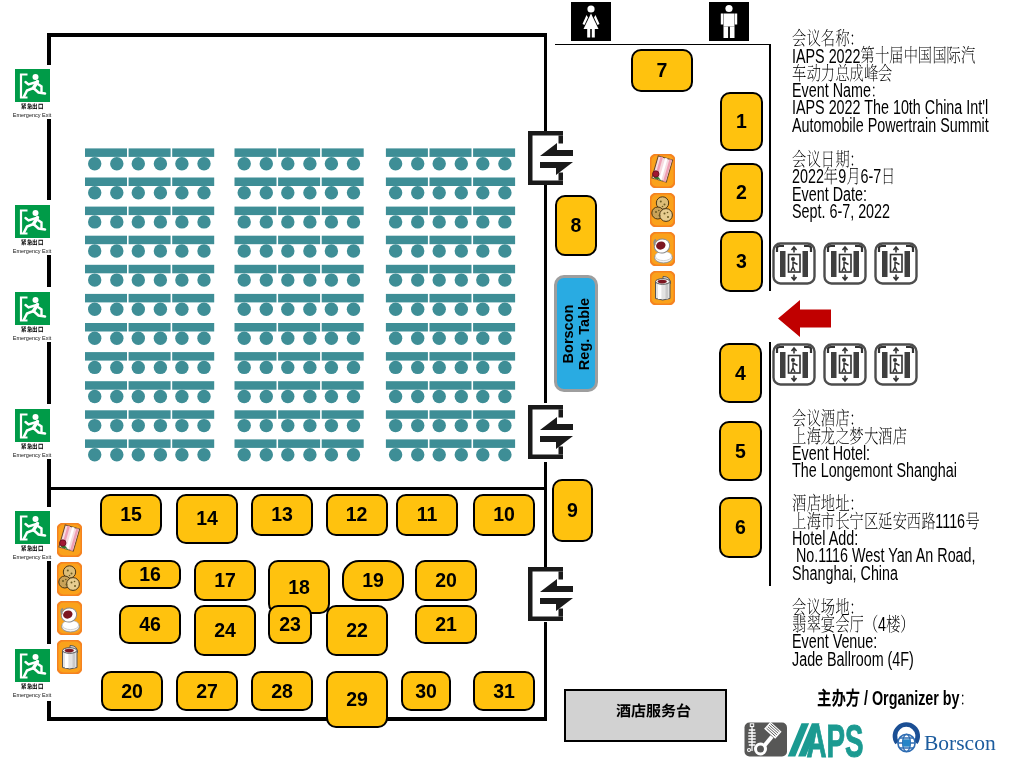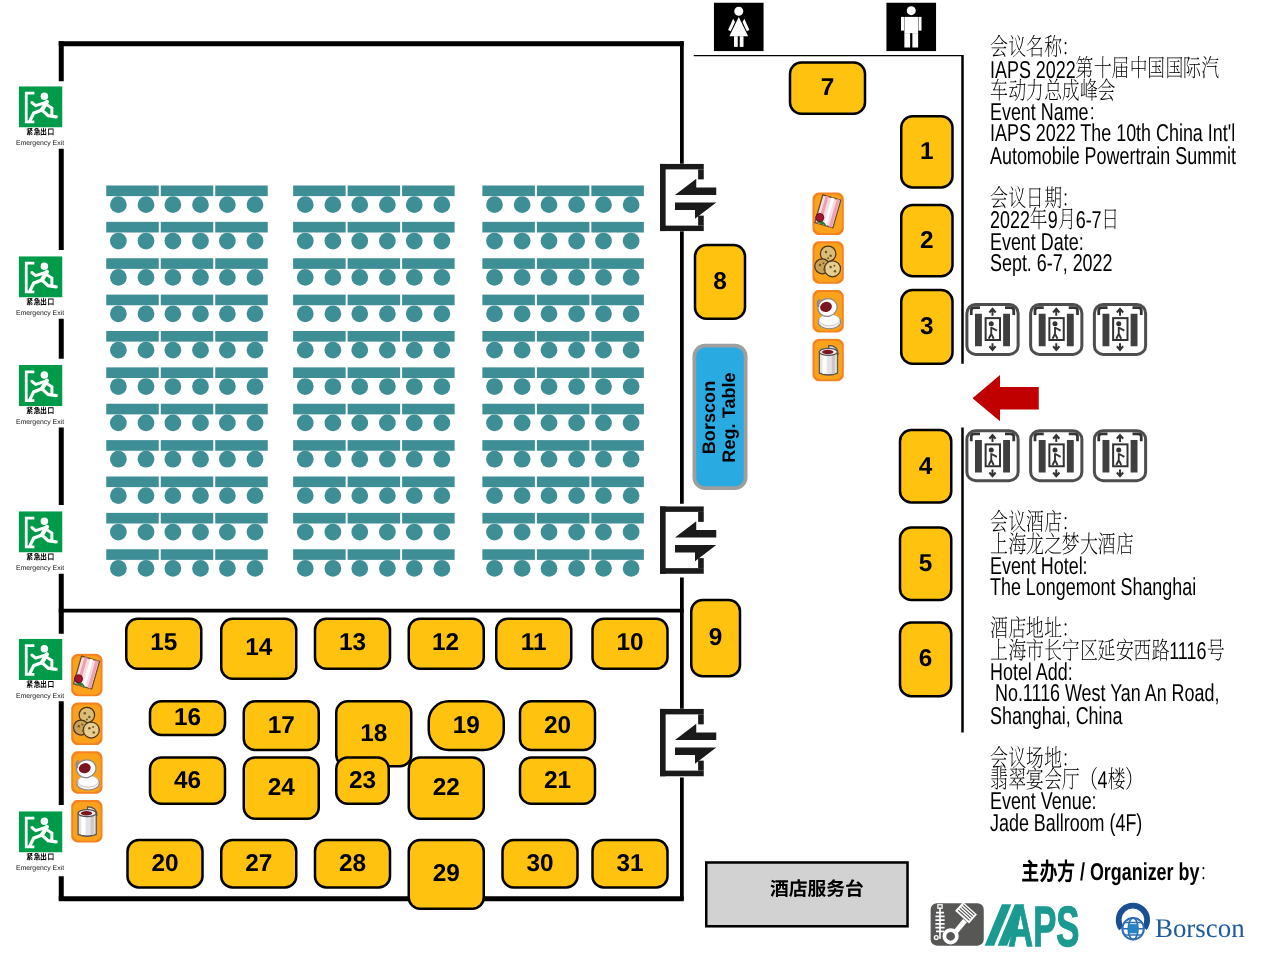--- a/index.html
+++ b/index.html
@@ -203,21 +203,21 @@
 <div class="booth" style="left:415px;top:605px;width:62px;height:39px;">21</div>
 
 <div class="booth" style="left:101px;top:671px;width:62px;height:40px;">20</div>
 
 <div class="booth" style="left:176px;top:671px;width:62px;height:40px;">27</div>
 
 <div class="booth" style="left:251px;top:671px;width:62px;height:40px;">28</div>
 
 <div class="booth" style="left:326px;top:671px;width:62px;height:57px;">29</div>
 
-<div class="booth" style="left:401px;top:671px;width:62px;height:40px;">30</div>
+<div class="booth" style="left:401px;top:671px;width:50px;height:40px;">30</div>
 
 <div class="booth" style="left:473px;top:671px;width:62px;height:40px;">31</div>
 
 <svg width="0" height="0" style="position:absolute">
   <defs>
     <g id="door">
       <rect x="0" y="0" width="38" height="54" fill="#fff"></rect>
       <rect x="0" y="0" width="4.5" height="54" fill="#1a1a1a"></rect>
       <rect x="0" y="0" width="35" height="4.5" fill="#1a1a1a"></rect>
       <rect x="30.5" y="4.5" width="4.5" height="8" fill="#1a1a1a"></rect>

